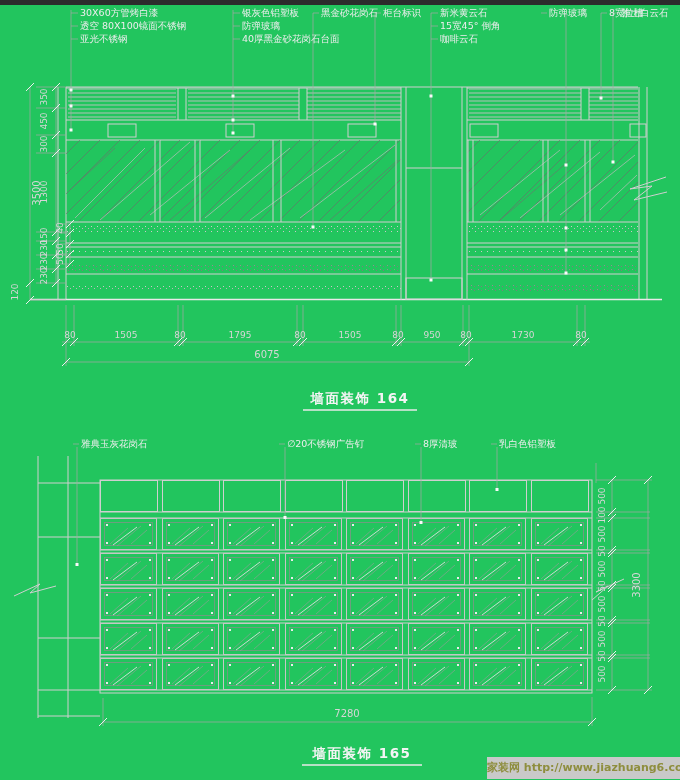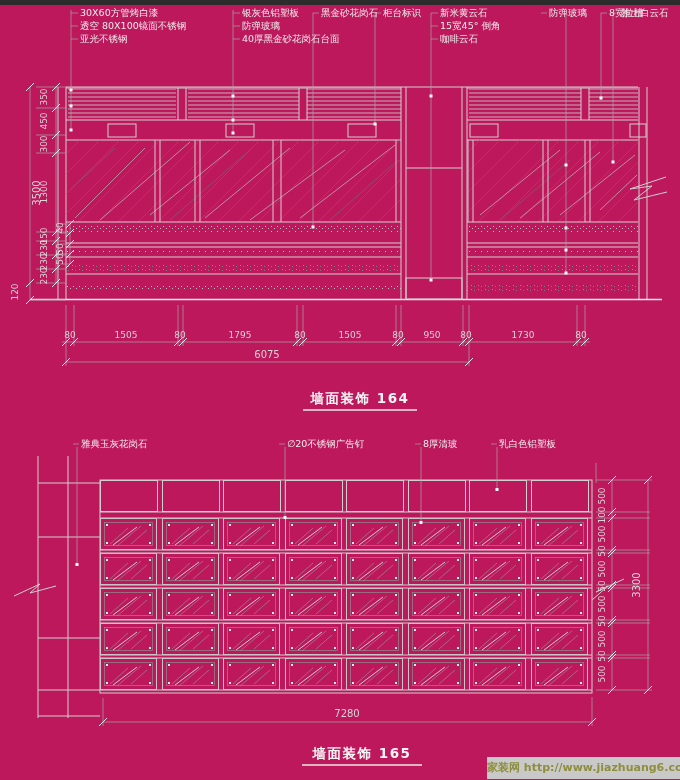--- a/index.html
+++ b/index.html
@@ -1,16 +1,16 @@
 <!DOCTYPE html>
 <html><head>
 <meta charset="utf-8">
 <style>
   html,body{margin:0;padding:0;background:#000;}
-  #stage{position:relative;width:680px;height:780px;background:#be185d;overflow:hidden;
+  #stage{position:relative;width:680px;height:780px;background:#22c55e;overflow:hidden;
          font-family:"DejaVu Sans",sans-serif;}
   svg{position:absolute;left:0;top:0;}
   
   .L  {stroke:#cfcfcf;stroke-width:1;fill:none}
   .Lb {stroke:#e9e9e9;stroke-width:1.4;fill:none}
   .D  {stroke:#a8a8a8;stroke-width:.7;fill:none}
   .S  {stroke:#eeeeee;stroke-width:1;fill:none}
   .gl {stroke:#bdbdbd;stroke-width:.7;fill:none}
   .gl2{stroke:#6e6e6e;stroke-width:.6;fill:none}
   text.t {font-size:9.5px; fill:#ededed}

